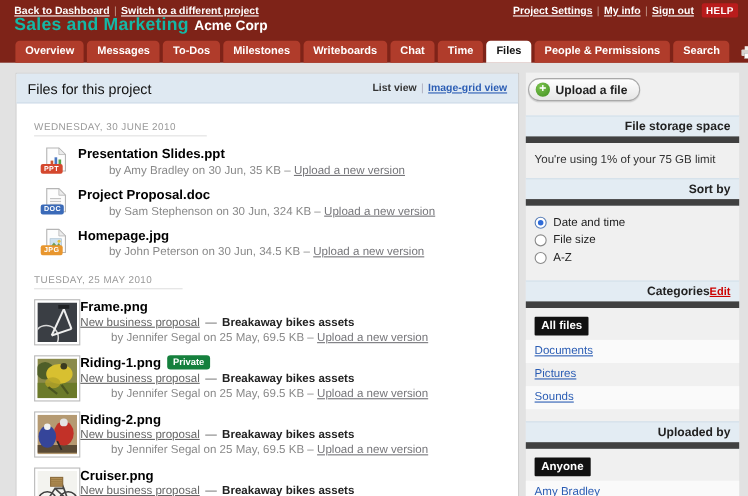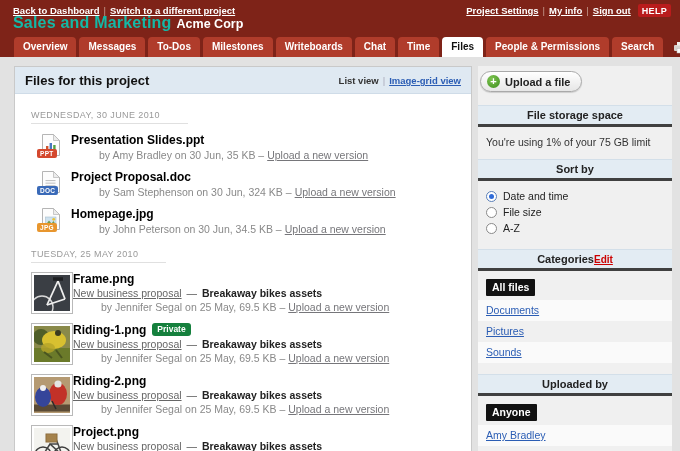--- a/index.html
+++ b/index.html
@@ -43,21 +43,21 @@
   
   .content { display: flex; align-items: flex-start; padding: 9px 8px 0 14px; gap: 6px; }
 
   .main-panel {
     width: 458px; background: #fff; border: 1px solid #c9c9c9; min-height: 358px;
   }
   .panel-header {
     background: #dfe9f2; border-bottom: 1px solid #cfdce8;
     padding: 6px 10px 5px; display: flex; justify-content: space-between; align-items: center;
   }
-  .panel-title { font-size: 13px; font-weight: bold; color: #111; }
+  .panel-title { font-size: 13px; font-weight: normal; color: #111; }
   .view-toggle { font-size: 9.5px; color: #888; }
   .view-current { font-weight: bold; color: #333; }
   .view-sep { margin: 0 4px; color: #aab; }
   .view-alt { color: #2b5db4; text-decoration: underline; font-weight: bold; }
 
   .panel-body { padding: 12px 16px 14px; }
   .date-header {
     display: inline-block; font-size: 9px; color: #999; letter-spacing: .4px;
     border-bottom: 1px solid #e0e0e0; padding: 0 28px 3px 0; margin-top: 4px;
   }
@@ -103,24 +103,24 @@
     font-size: 11px; font-weight: bold; color: #222;
     box-shadow: 0 1px 1px rgba(0,0,0,.15); cursor: pointer;
     font-family: "Liberation Sans", sans-serif;
   }
   .plus-icon {
     width: 13px; height: 13px; border-radius: 50%;
     background: radial-gradient(circle at 35% 30%, #7cc34f, #3f8f1f);
     color: #fff; font-size: 11px; font-weight: bold; line-height: 12px; text-align: center;
   }
   .side-section-header {
-    background: #e3ecf3; border-top: 1px solid #d3dfe9; border-bottom: 3px solid #404040;
+    background: #e3ecf3; border-top: 1px solid #d3dfe9; border-bottom: 6px solid #404040;
     font-size: 11px; font-weight: bold; color: #222;
     padding: 3px 8px; margin-top: 9px;
-    display: flex; justify-content: center; align-items: center;
+    display: flex; justify-content: flex-end; align-items: center;
   }
   .edit-link { color: #c00; font-size: 10px; text-decoration: underline; }
   .side-text { font-size: 10.5px; color: #333; padding: 9px 8px 2px; }
 
   .radio-group { padding: 9px 8px 2px; }
   .radio-row { display: flex; align-items: center; gap: 6px; font-size: 10.5px; color: #222; margin-bottom: 4px; cursor: pointer; }
   .radio {
     width: 11px; height: 11px; flex: none; border-radius: 50%;
     border: 1px solid #8a8a8a; background: #fff; position: relative;
   }
@@ -319,21 +319,21 @@
             <span class="thumb"><svg width="36" height="36" viewBox="0 0 36 36">
                   <rect width="36" height="36" fill="#f3f3ef"></rect>
                   <circle cx="9" cy="27" r="8" stroke="#3c3c3c" stroke-width="1.5" fill="none"></circle>
                   <circle cx="28" cy="27" r="8" stroke="#3c3c3c" stroke-width="1.5" fill="none"></circle>
                   <path d="M9 27 L16 16 L28 27 M16 16 h8 M24 16 l4 11 M24 16 l-2 -5" stroke="#444" stroke-width="1.5" fill="none"></path>
                   <rect x="12" y="6" width="11" height="8" fill="#b08d55" stroke="#8a6a3a"></rect>
                   <path d="M12 8 h11 M12 10 h11 M12 12 h11" stroke="#96753f" stroke-width=".8"></path>
                 </svg></span>
           </div>
           <div class="text-col">
-            <a class="file-name">Project.png</a>
+            <a class="file-name">Cruiser.png</a>
             <div class="file-desc"><a class="cat-link">New business proposal</a> <span class="desc-sep">—</span> <span class="desc-bold">Breakaway bikes assets</span></div>
             
           </div>
         </div>
       </div>
 
     </div>
   </section>
 
   <aside class="sidebar">

